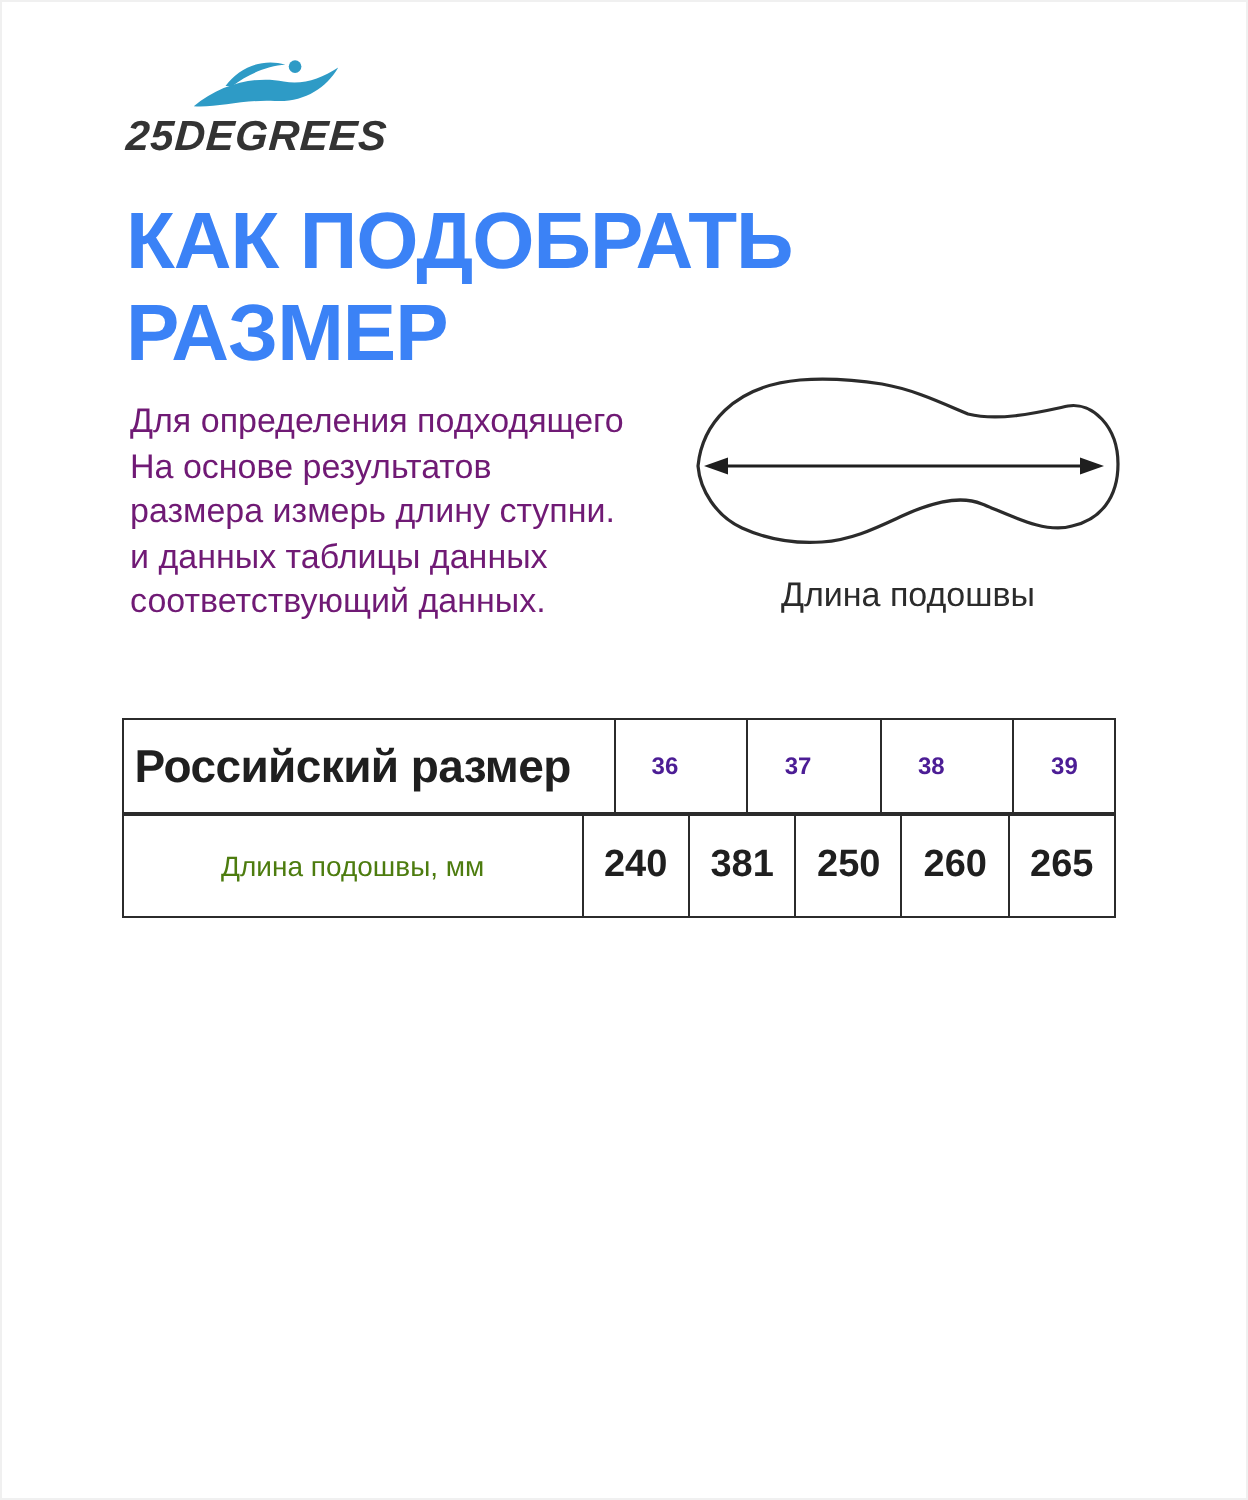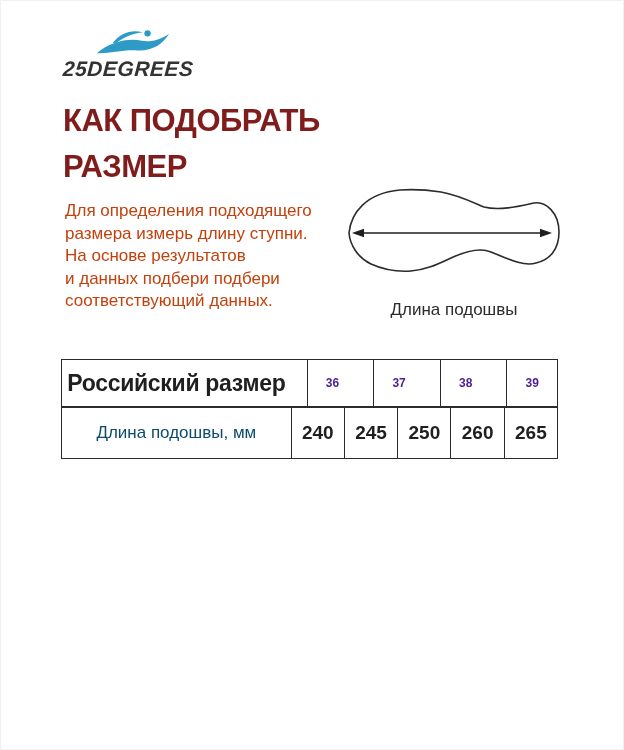--- a/index.html
+++ b/index.html
@@ -21,54 +21,54 @@
   .wordmark {
     position: absolute; left: 0; top: 29px;
     font-size: 21px; font-weight: 700; font-style: italic;
     letter-spacing: 0.5px; color: #333333; white-space: nowrap;
     transform: skewX(-4deg);
   }
 
   
   .title {
     position: absolute; left: 62px; top: 97px;
-    font-size: 31px; line-height: 46px; font-weight: 700;
-    letter-spacing: -0.5px; color: #7f1d1d; margin: 0;
+    font-size: 40px; line-height: 46px; font-weight: 700;
+    letter-spacing: -0.5px; color: #3b82f6; margin: 0;
   }
 
   
   .intro {
     position: absolute; left: 64px; top: 199px; width: 270px;
-    font-size: 17px; line-height: 22.6px; color: #c2410c;
+    font-size: 17px; line-height: 22.6px; color: #701a75;
   }
 
   
   .diagram { position: absolute; left: 347px; top: 186px; width: 212px; }
   .diagram svg { display: block; }
   .diagram-caption {
-    margin-top: 25px; text-align: center;
+    margin-top: 13px; text-align: center;
     font-size: 17px; color: #2b2b2b;
   }
 
   
   .size-table {
     position: absolute; left: 60px; top: 358px; width: 497px;
     border: 1.5px solid #2b2b2b; box-sizing: border-box;
   }
   .t-row { display: flex; }
   .t-row-1 { height: 46px; border-bottom: 2.5px solid #2b2b2b; }
   .t-row-2 { height: 50px; }
   .t-cell {
     flex: 1 1 0; display: flex; align-items: center; justify-content: center;
     border-left: 1.5px solid #2b2b2b; box-sizing: border-box;
   }
   .t-cell.t-label { flex: 0 0 46.2%; border-left: none; }
   .h-label { font-size: 23px; font-weight: 700; color: #1f1f1f; letter-spacing: -0.3px; }
   .h-size  { font-size: 12px; font-weight: 700; color: #4c1d95; margin-left: 16px; }
-  .v-label { font-size: 17px; font-weight: 400; color: #0c4a6e; }
+  .v-label { font-size: 14px; font-weight: 400; color: #4d7c0f; }
   .v-num   { font-size: 19px; font-weight: 700; color: #1f1f1f; }
 </style>
 </head>
 <body>
 
 <div class="page">
 
   <div class="logo">
     <svg class="logo-icon" viewBox="0 0 84 34" xmlns="http://www.w3.org/2000/svg">
       <g fill="#2e9bc6">
@@ -80,23 +80,23 @@
     <div class="wordmark">25DEGREES</div>
   </div>
 
   <h1 class="title">
     <span>КАК ПОДОБРАТЬ</span><br>
     <span>РАЗМЕР</span>
   </h1>
 
   <div class="intro">
     <div>Для определения подходящего</div>
+    <div>На основе результатов</div>
     <div>размера измерь длину ступни.</div>
-    <div>На основе результатов</div>
-    <div>и данных подбери подбери</div>
+    <div>и данных таблицы данных</div>
     <div>соответствующий данных.</div>
   </div>
 
   <div class="diagram">
     <svg width="212" height="88" viewBox="0 0 212 88" xmlns="http://www.w3.org/2000/svg">
       <path fill="none" stroke="#2b2b2b" stroke-width="1.6" d="M 1 46
                C 3 26, 18 6, 52 3
                C 66 2, 80 3, 93 5
                C 110 8, 124 15, 136 20
                C 152 24, 172 19, 186 16
@@ -120,20 +120,20 @@
     <div class="t-row t-row-1">
       <div class="t-cell t-label h-label">Российский размер</div>
       <div class="t-cell h-size">36</div>
       <div class="t-cell h-size">37</div>
       <div class="t-cell h-size">38</div>
       <div class="t-cell h-size">39</div>
     </div>
     <div class="t-row t-row-2">
       <div class="t-cell t-label v-label">Длина подошвы, мм</div>
       <div class="t-cell v-num">240</div>
-      <div class="t-cell v-num">245</div>
+      <div class="t-cell v-num">381</div>
       <div class="t-cell v-num">250</div>
       <div class="t-cell v-num">260</div>
       <div class="t-cell v-num">265</div>
     </div>
   </div>
 
 </div>
 
 </body></html>

